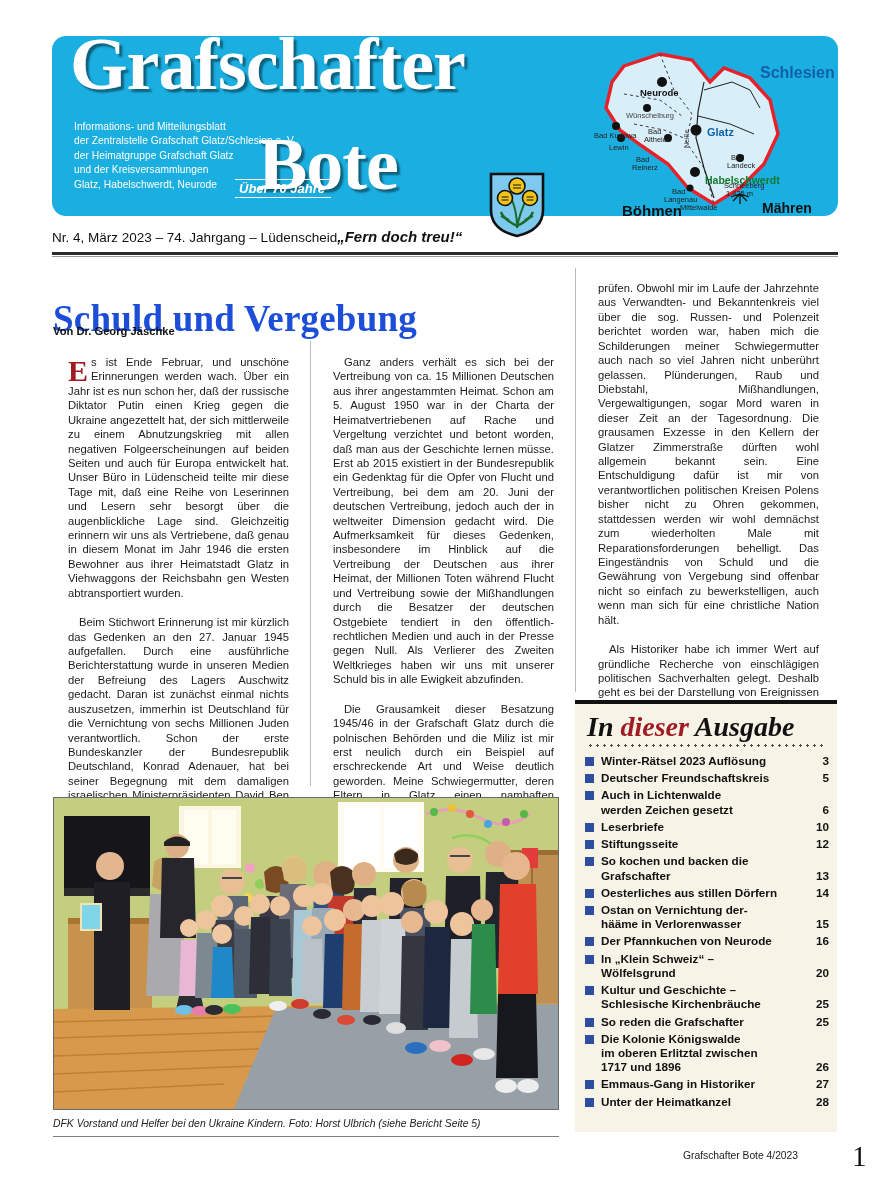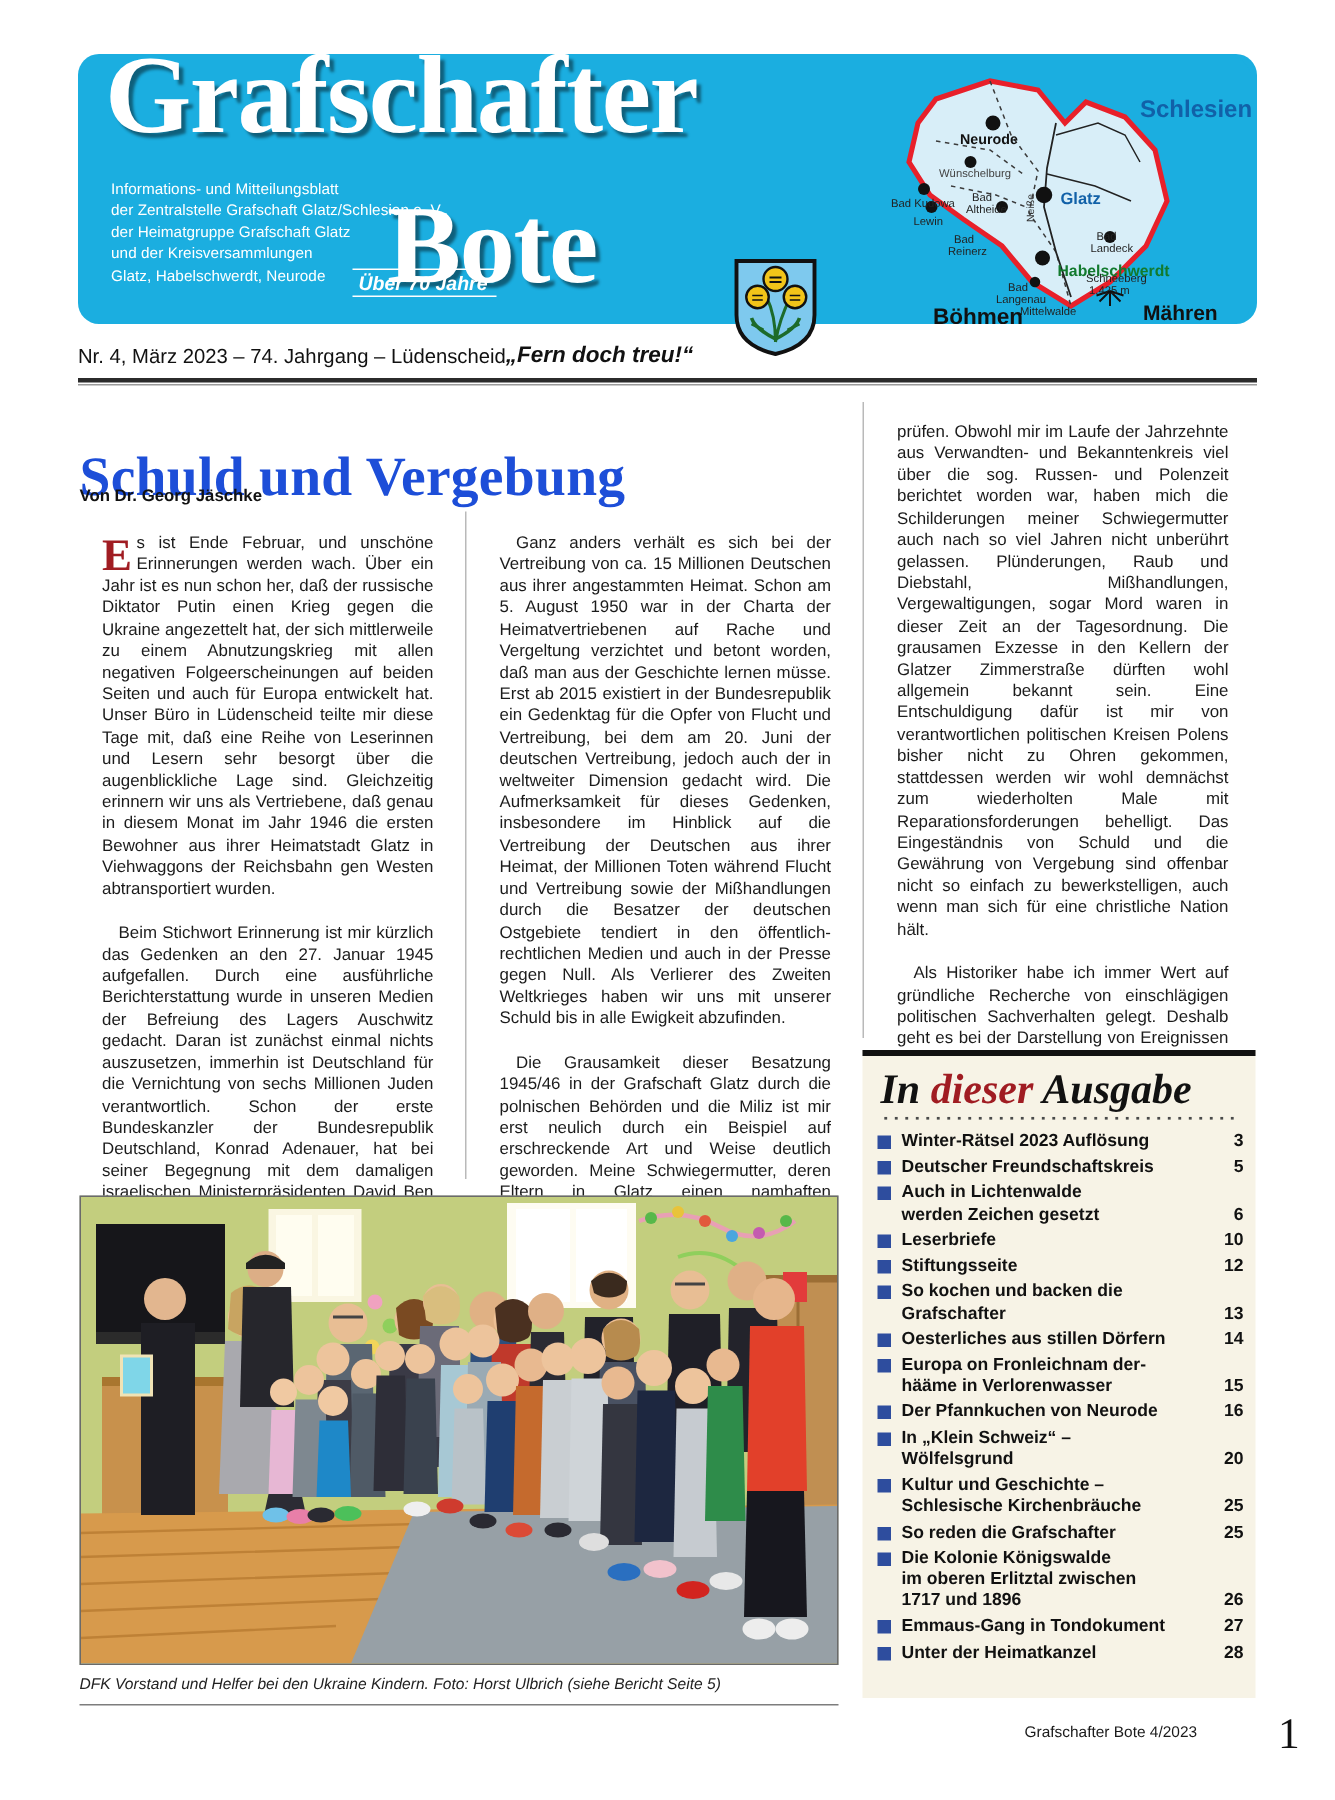--- a/index.html
+++ b/index.html
@@ -468,21 +468,21 @@
         <span class="toc-label"><span>So kochen und backen die</span><span class="l2">Grafschafter</span></span>
         <span class="toc-page">13</span>
       </li>
       <li class="toc-item">
         <span class="toc-bullet"></span>
         <span class="toc-label">Oesterliches aus stillen Dörfern</span>
         <span class="toc-page">14</span>
       </li>
       <li class="toc-item">
         <span class="toc-bullet"></span>
-        <span class="toc-label"><span>Europa on Fronleichnam der-</span><span class="l2">hääme in Verlorenwasser</span></span>
+        <span class="toc-label"><span>Ostan on Vernichtung der-</span><span class="l2">hääme in Verlorenwasser</span></span>
         <span class="toc-page">15</span>
       </li>
       <li class="toc-item">
         <span class="toc-bullet"></span>
         <span class="toc-label">Der Pfannkuchen von Neurode</span>
         <span class="toc-page">16</span>
       </li>
       <li class="toc-item">
         <span class="toc-bullet"></span>
         <span class="toc-label"><span>In „Klein Schweiz“ –</span><span class="l2">Wölfelsgrund</span></span>
@@ -498,21 +498,21 @@
         <span class="toc-label">So reden die Grafschafter</span>
         <span class="toc-page">25</span>
       </li>
       <li class="toc-item">
         <span class="toc-bullet"></span>
         <span class="toc-label"><span>Die Kolonie Königswalde</span><span class="l2">im oberen Erlitztal zwischen</span><span class="l2">1717 und 1896</span></span>
         <span class="toc-page">26</span>
       </li>
       <li class="toc-item">
         <span class="toc-bullet"></span>
-        <span class="toc-label">Emmaus-Gang in Tondokument</span>
+        <span class="toc-label">Emmaus-Gang in Historiker</span>
         <span class="toc-page">27</span>
       </li>
       <li class="toc-item">
         <span class="toc-bullet"></span>
         <span class="toc-label">Unter der Heimatkanzel</span>
         <span class="toc-page">28</span>
       </li>
     </ul>
   </div>
 

